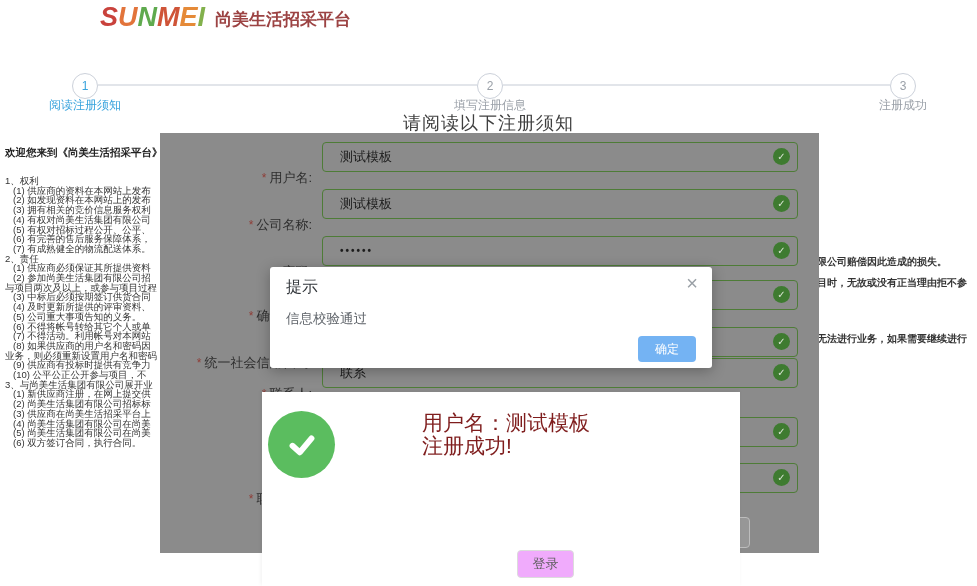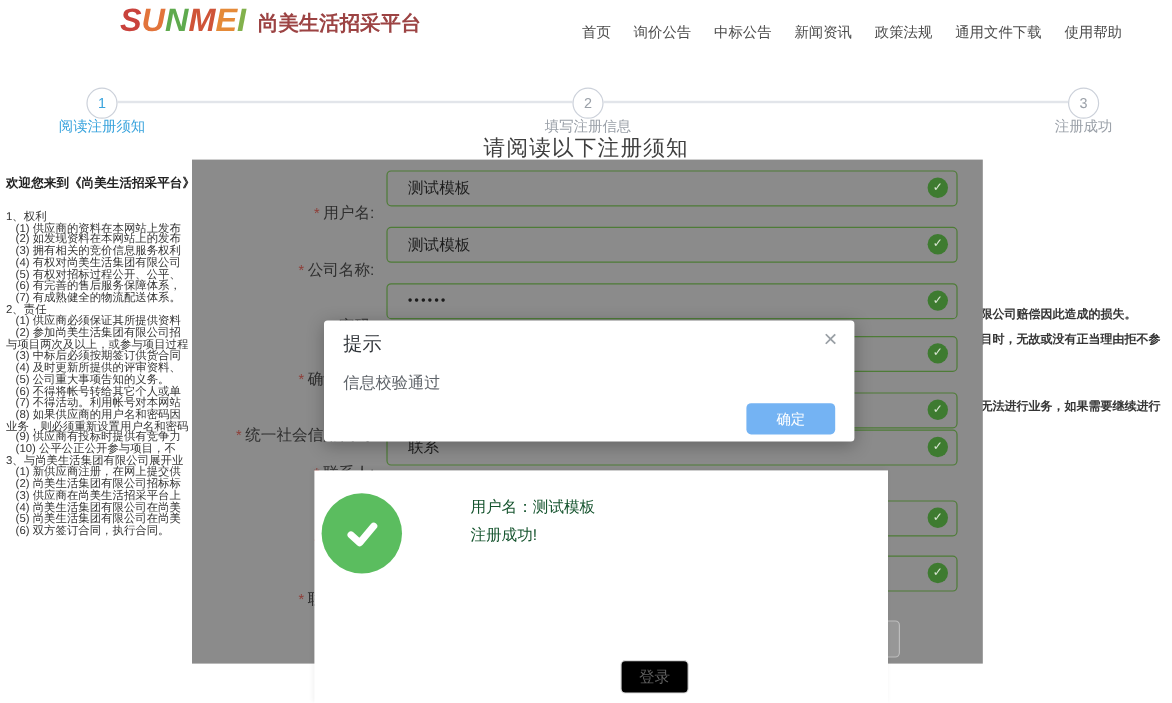--- a/index.html
+++ b/index.html
@@ -51,54 +51,45 @@
       font-size:10px;color:#d9e5d3;}
   #panel-btn{position:absolute;left:500px;top:384px;width:88px;height:29px;border:1px solid #bdbdbd;
       border-radius:4px;background:#979797;cursor:pointer;}
 
   
   #modal{position:absolute;left:270px;top:267px;width:442px;height:101px;background:#fff;
       border-radius:3px;box-shadow:0 3px 14px rgba(0,0,0,.28);z-index:30;}
   #modal-title{position:absolute;left:16px;top:10px;font-size:16px;color:#32363b;}
   #modal-close{position:absolute;right:14px;top:6px;font-size:20px;color:#9aa0a6;cursor:pointer;line-height:1;}
   #modal-msg{position:absolute;left:16px;top:43px;font-size:13.5px;color:#5f646a;}
-  #modal-ok{position:absolute;right:16px;top:69px;width:74px;height:26px;background:#74b3f3;
+  #modal-ok{position:absolute;right:16px;top:69px;width:58px;height:26px;background:#74b3f3;
       border-radius:4px;color:#fff;font-size:12px;text-align:center;line-height:26px;cursor:pointer;}
 
   
   #success{position:absolute;left:262px;top:392px;width:478px;height:194px;background:#fff;z-index:40;
       box-shadow:-1px -1px 4px rgba(0,0,0,.06);}
   #success-icon{position:absolute;left:6px;top:19px;width:67px;height:67px;border-radius:50%;
       background:#5bbd5f;display:flex;align-items:center;justify-content:center;}
   #success-text{position:absolute;left:130px;top:19px;}
-  .success-line{font-size:13px;color:#14532d;line-height:23px;white-space:nowrap;}
-
-  
-  #login-btn{position:absolute;left:517px;top:550px;width:57px;height:28px;background:#000000;
+  .success-line{font-size:21px;color:#7f1d1d;line-height:23px;white-space:nowrap;margin-left:30px;}
+
+  
+  #login-btn{position:absolute;left:517px;top:550px;width:57px;height:28px;background:#f0abfc;
       border:1px solid #dcdcdc;border-radius:4px;font-size:13px;color:#5f5f5f;text-align:center;
       line-height:26px;z-index:50;cursor:pointer;box-sizing:border-box;}
 </style>
 </head>
 <body>
 
 <div id="page">
 
   <div id="logo">
     <span id="logo-letters"><span class="logo-letter" style="color: rgb(201, 66, 60);">S</span><span class="logo-letter" style="color: rgb(226, 116, 59);">U</span><span class="logo-letter" style="color: rgb(95, 170, 78);">N</span><span class="logo-letter" style="color: rgb(207, 84, 56);">M</span><span class="logo-letter" style="color: rgb(229, 138, 56);">E</span><span class="logo-letter" style="color: rgb(130, 177, 76);">I</span></span>
     <span class="brand">尚美生活招采平台</span>
   </div>
-  <div id="nav">
-      <span class="nav-item">首页</span>
-      <span class="nav-item">询价公告</span>
-      <span class="nav-item">中标公告</span>
-      <span class="nav-item">新闻资讯</span>
-      <span class="nav-item">政策法规</span>
-      <span class="nav-item">通用文件下载</span>
-      <span class="nav-item">使用帮助</span>
-    </div>
 
   <div class="step-line" id="sl1"></div>
   <div class="step-line" id="sl2"></div>
   <div class="step-circle active" id="sc1">
       <span>1</span>
     </div>
   <div class="step-circle" id="sc2">
       <span>2</span>
     </div>
   <div class="step-circle" id="sc3">

